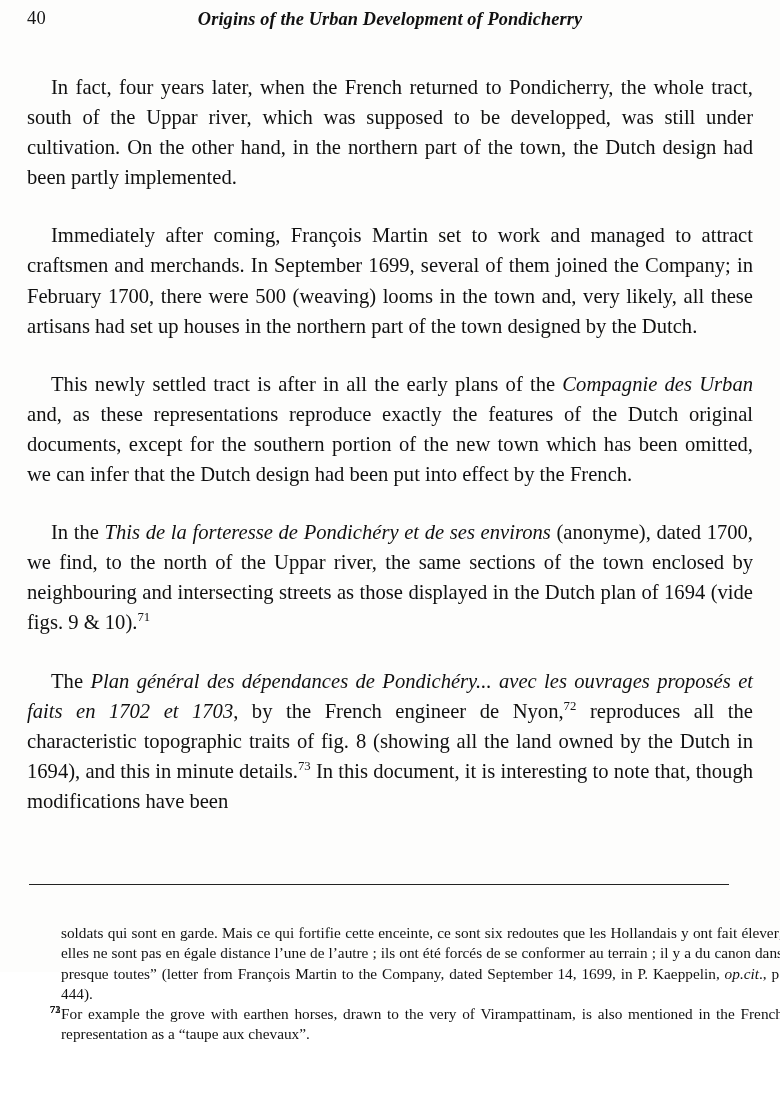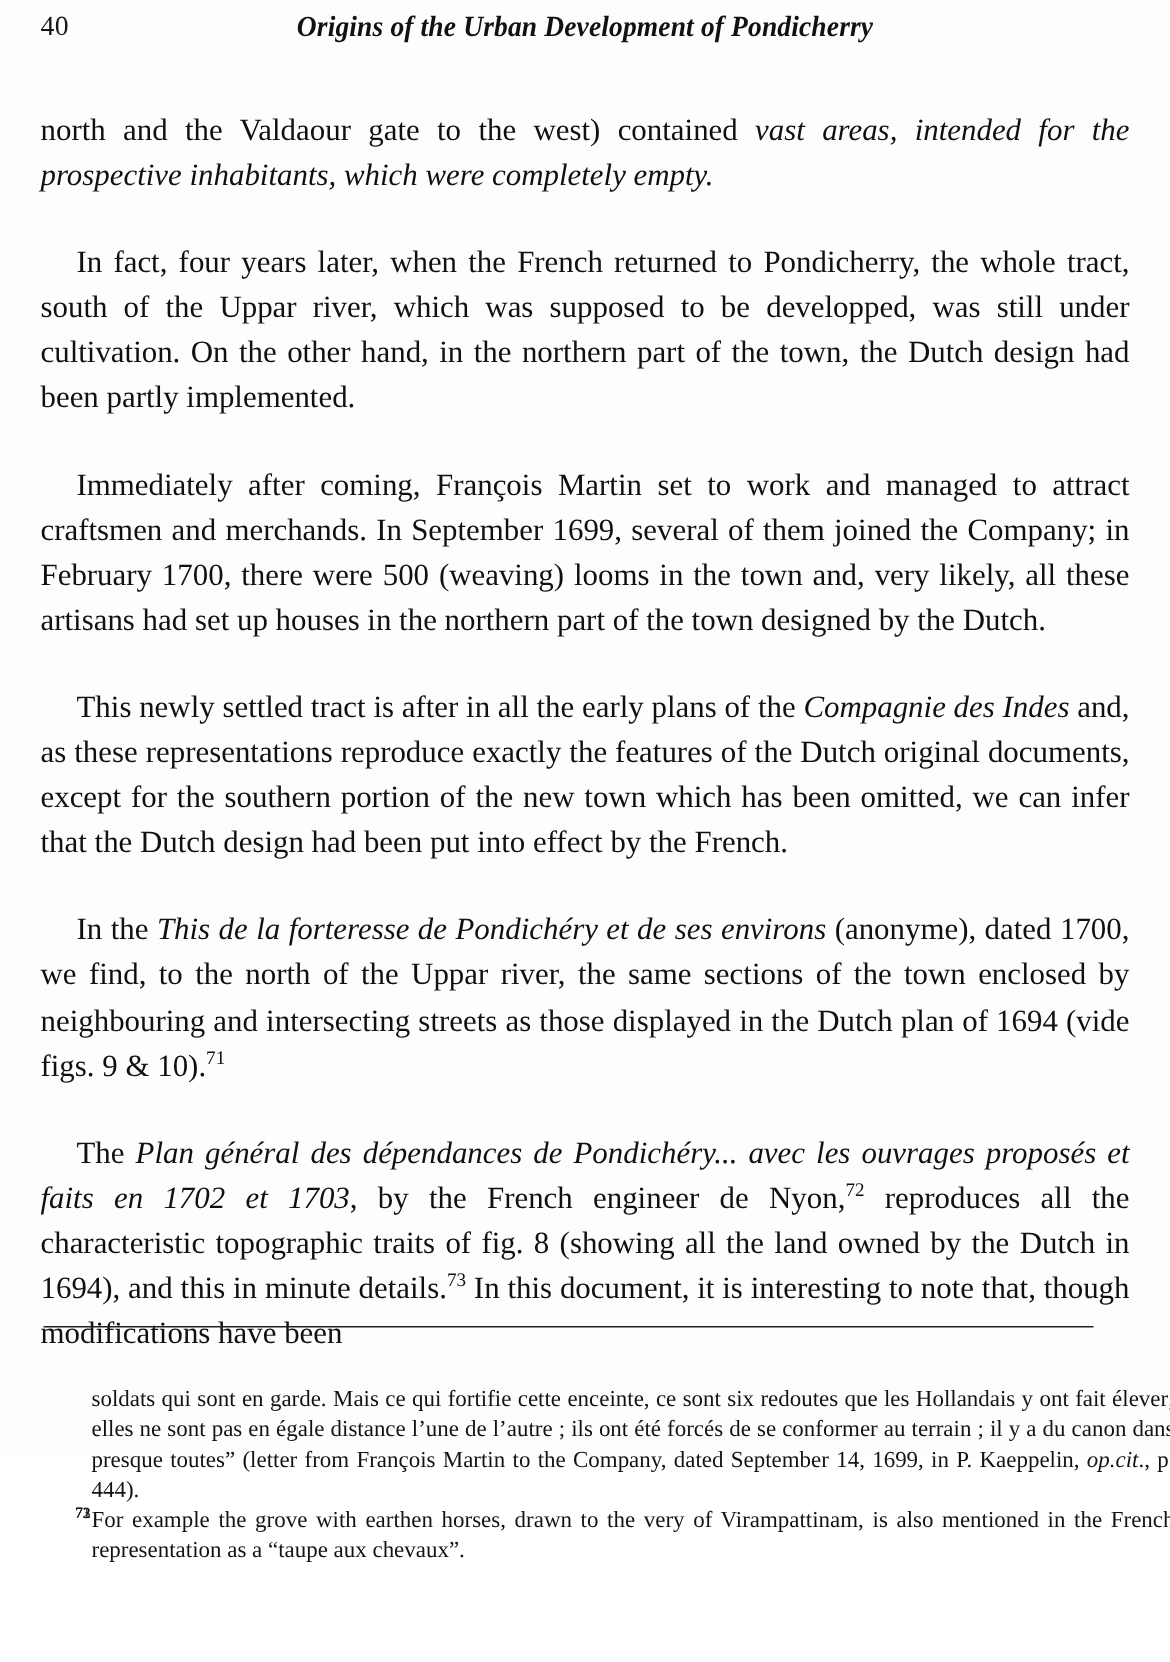--- a/index.html
+++ b/index.html
@@ -122,24 +122,23 @@
 <body>
 
 <div class="page">
 
   <div class="running-head">
     <span class="folio">40</span>
     <span class="head-title">Origins of the Urban Development of Pondicherry</span>
   </div>
 
   <div class="body-block" id="body-block">
-      <p class="para no-indent"><span>north and the Valdaour gate to the west) contained </span><span class="it">vast areas, intended for the prospective inhabitants, which were completely empty.</span></p>
       <p class="para"><span>In fact, four years later, when the French returned to Pondicherry, the whole tract, south of the Uppar river, which was supposed to be developped, was still under cultivation. On the other hand, in the northern part of the town, the Dutch design had been  partly implemented.</span></p>
       <p class="para"><span>Immediately after coming, François Martin set to work and managed to attract craftsmen and merchands. In September 1699, several of them joined the Company; in February 1700, there were 500 (weaving) looms in the town and, very likely, all these artisans had set up houses in the northern part of the town designed by the Dutch.</span></p>
-      <p class="para"><span>This newly settled tract is after in all the early plans of the </span><span class="it">Compagnie des Indes</span><span> and, as these representations reproduce exactly the features of the Dutch original documents, except for the southern portion of the new town which has been omitted, we can infer that the Dutch design had been put into effect by the French.</span></p>
+      <p class="para"><span>This newly settled tract is after in all the early plans of the </span><span class="it">Compagnie des Urban</span><span> and, as these representations reproduce exactly the features of the Dutch original documents, except for the southern portion of the new town which has been omitted, we can infer that the Dutch design had been put into effect by the French.</span></p>
       <p class="para"><span>In the </span><span class="it">This de la forteresse de Pondichéry et de ses environs</span><span> (anonyme), dated 1700, we find, to the north of the Uppar river, the same sections of the town enclosed by neighbouring and intersecting streets as those displayed in the Dutch plan of 1694 (vide figs. 9 &amp; 10).</span><sup class="fnref">71</sup></p>
       <p class="para"><span>The </span><span class="it">Plan général des dépendances de Pondichéry... avec les ouvrages proposés et faits en 1702 et 1703</span><span>, by the French engineer de Nyon,</span><sup class="fnref">72</sup><span> reproduces all the characteristic topographic traits of fig. 8 (showing all the land owned by the Dutch in 1694), and this in minute details.</span><sup class="fnref">73</sup><span> In this document, it is interesting to note that, though modifications have been</span></p>
     </div>
 
   <div class="fn-rule"></div>
 
   <div class="footnotes" id="footnote-block">
       <div class="fn cont"><span>soldats qui sont en garde. Mais ce qui fortifie cette enceinte, ce sont six redoutes que les Hollandais y ont fait élever; elles ne sont pas en égale distance l’une de l’autre ; ils ont été forcés de se conformer au terrain ; il y a du canon dans presque toutes” (letter from François Martin to the Company, dated September 14, 1699, in P. Kaeppelin, </span><span class="it">op.cit</span><span>., p. 444).</span></div>
       <div class="fn"><span class="fn-num">71</span></div>
       <div class="fn"><span class="fn-num">72</span></div>

